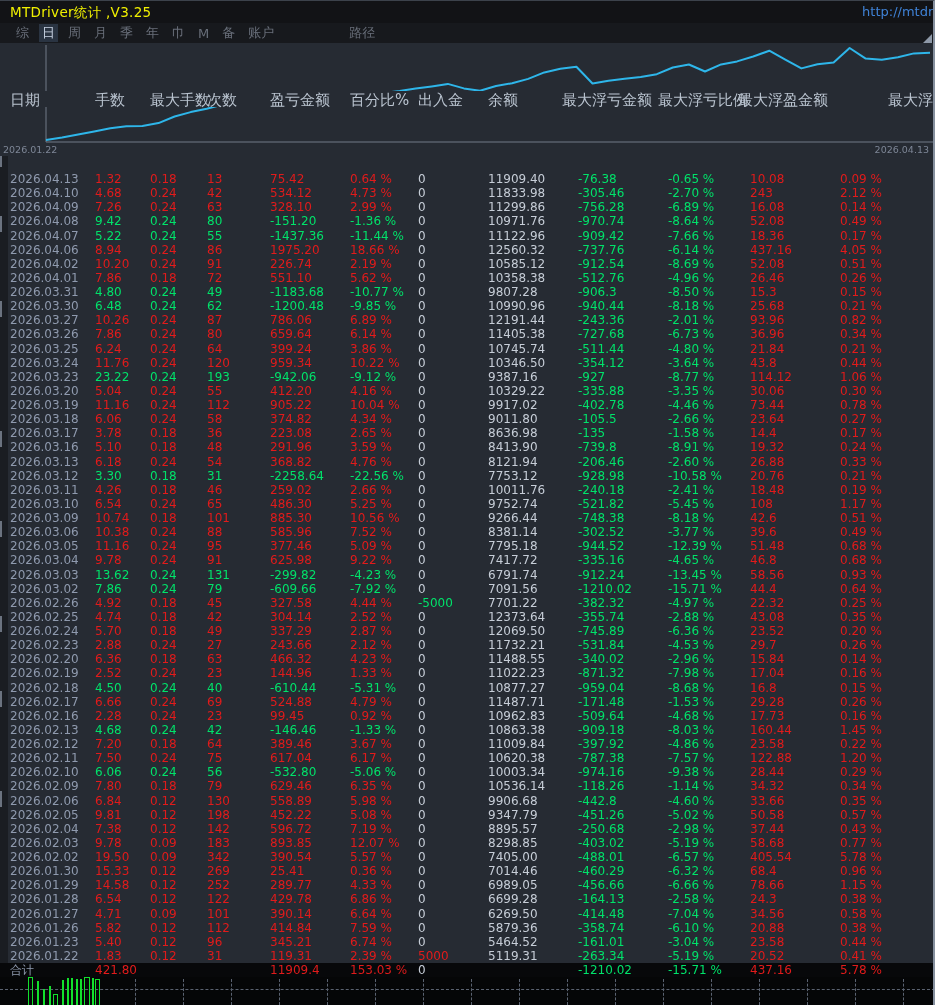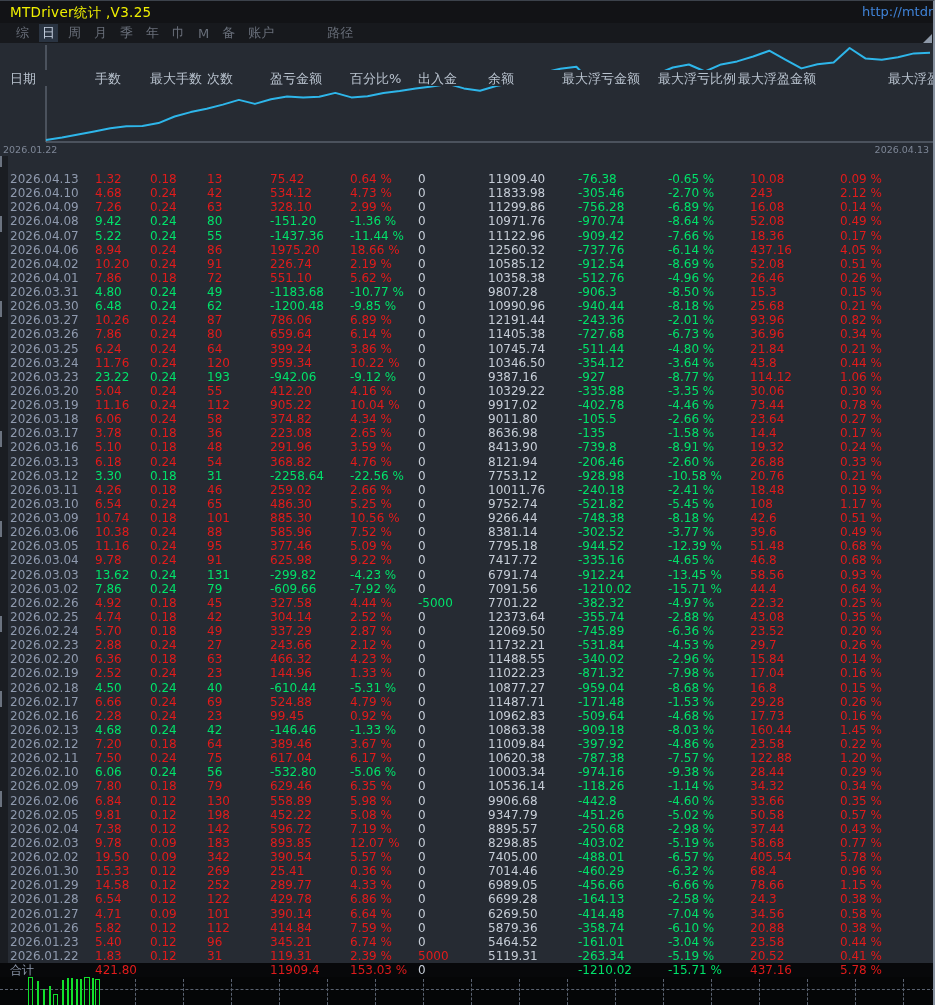--- a/index.html
+++ b/index.html
@@ -4,28 +4,28 @@
 <style>
   html,body{margin:0;padding:0;background:#000;}
   .window{position:relative;width:935px;height:1005px;background:#262b33;overflow:hidden;
           font-family:"DejaVu Sans",sans-serif;border-top:1px solid #3c424b;border-right:2px solid #86909e;box-sizing:border-box;}
   .titlebar{position:absolute;left:0;top:0;width:100%;height:22px;background:#121316;padding-left:35px;}
   .title{position:absolute;left:10px;top:3px;font-size:13.5px;color:#f0f000;letter-spacing:.3px;white-space:nowrap;}
   .url{position:absolute;right:0px;top:3px;font-size:13px;color:#3f82d6;white-space:nowrap;}
   .menubar{position:absolute;left:0;top:22px;width:100%;height:20px;background:#17191d;display:flex;align-items:center;padding-left:13px;box-sizing:border-box;}
   .menu-item{font-size:13px;color:#686e79;padding:0 3px;margin-right:7px;white-space:nowrap;}
   .menu-item.active{background:#2a3442;color:#c9d4e4;}
-  .menu-path{margin-left:40px;}
+  .menu-path{margin-left:62px;}
   .grip{position:absolute;right:1px;top:33px;width:0;height:0;border-left:9px solid transparent;border-bottom:9px solid #8e99a8;}
   .chart{position:absolute;left:0;top:42px;width:935px;height:113px;background:#262b33;}
   .chart svg{position:absolute;left:0;top:0;}
   .chart-label{position:absolute;font-size:9.5px;color:#7d8696;bottom:1px;}
   .chart-label.left{left:3px;}
   .chart-label.right{right:6px;}
-  .thead{position:relative;margin-top:69px;height:16px;font-size:13px;color:#b9c3cf;background:#262b33;}
+  .thead{position:relative;margin-top:90px;height:16px;font-size:15px;color:#b9c3cf;background:#262b33;}
   .grid{display:grid;grid-template-columns:85px 55px 57px 63px 80px 68px 70px 90px 90px 82px 90px 90px;padding-left:10px;}
   .thead .hcell{white-space:nowrap;overflow:visible;}
   .habs{position:absolute;top:0;white-space:nowrap;}
   .tbody{position:absolute;left:0;top:171px;width:935px;}
   .trow{height:14.125px;line-height:14.2px;font-size:12px;white-space:nowrap;}
   .trow span{overflow:visible;white-space:nowrap;}
   .total-row{position:absolute;left:0;top:962px;width:935px;height:14px;line-height:14px;background:#07080a;font-size:12px;}
   .rd{color:#e11b1b}.gn{color:#00e26a}.wh{color:#c6cdd7}.dt{color:#8f9aae}
   .bottom{position:absolute;left:0;top:976px;width:935px;height:29px;background:#050607;}
   .hdash{position:absolute;left:0;top:12px;width:935px;border-top:1px dashed #5a6270;}

